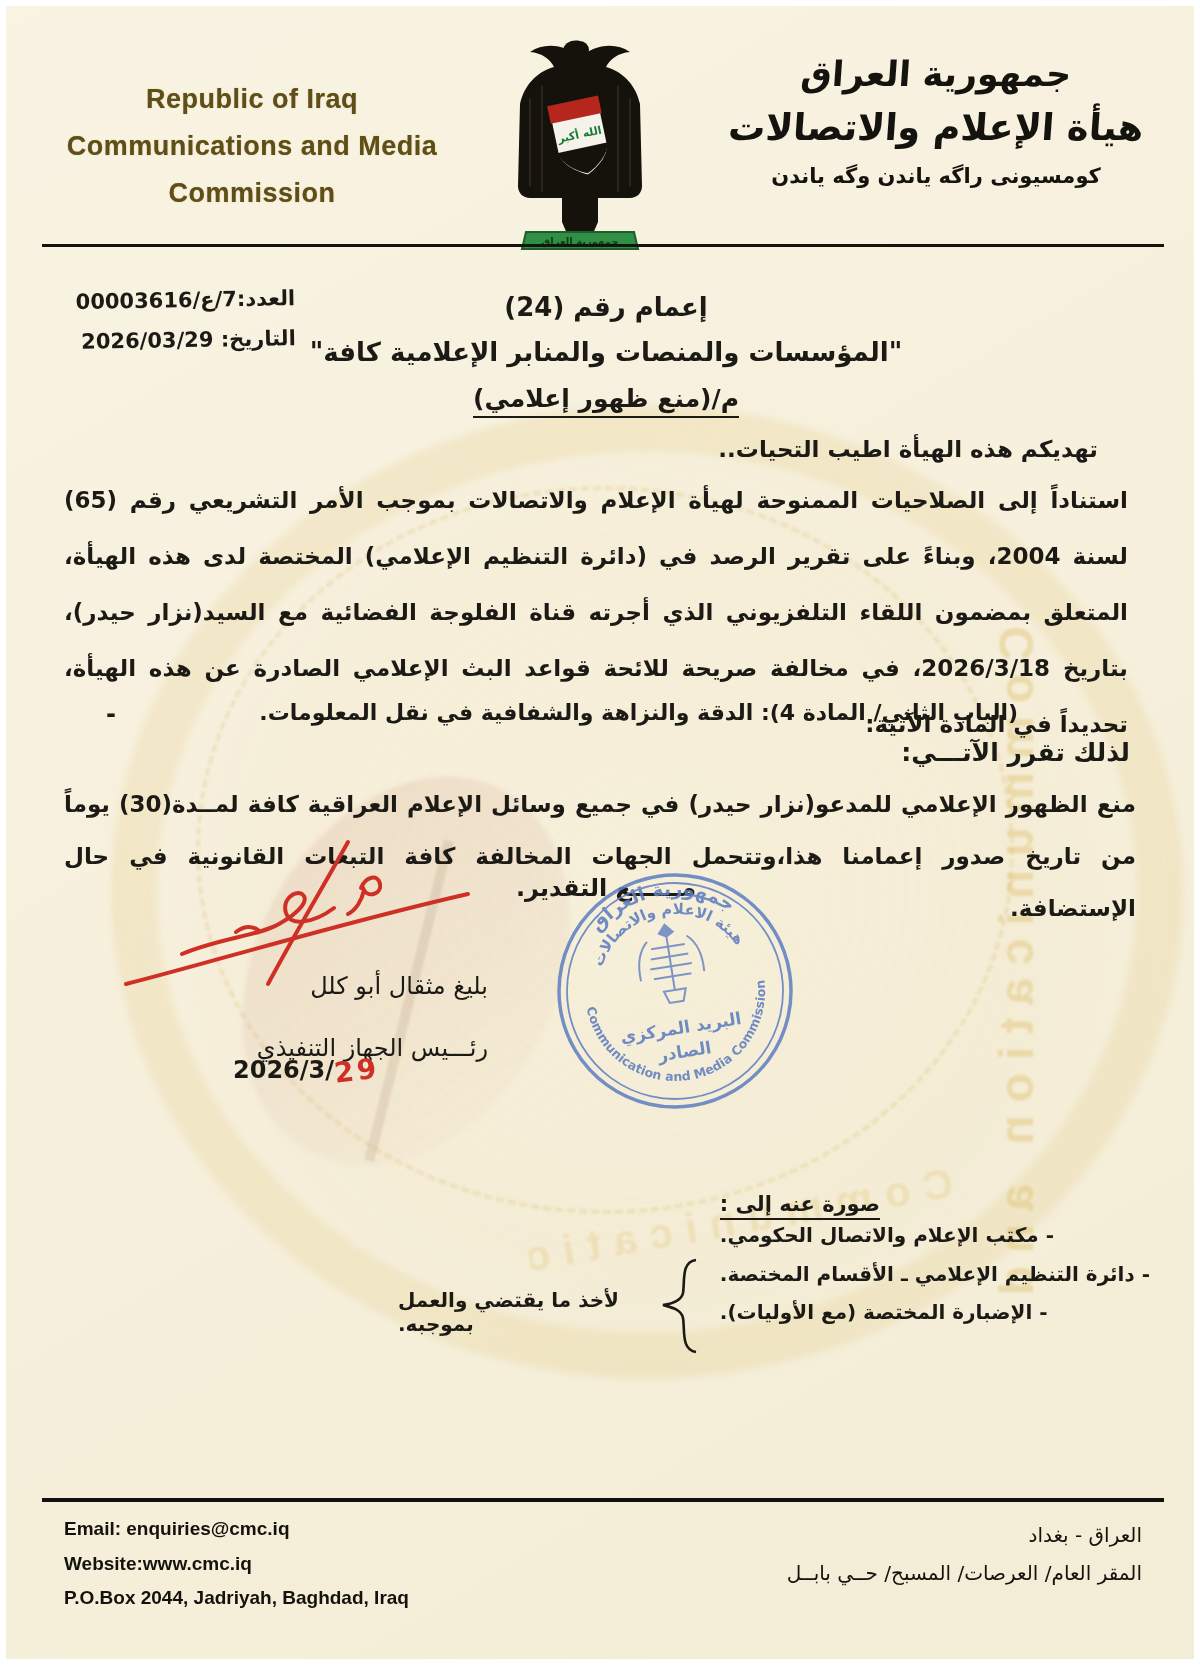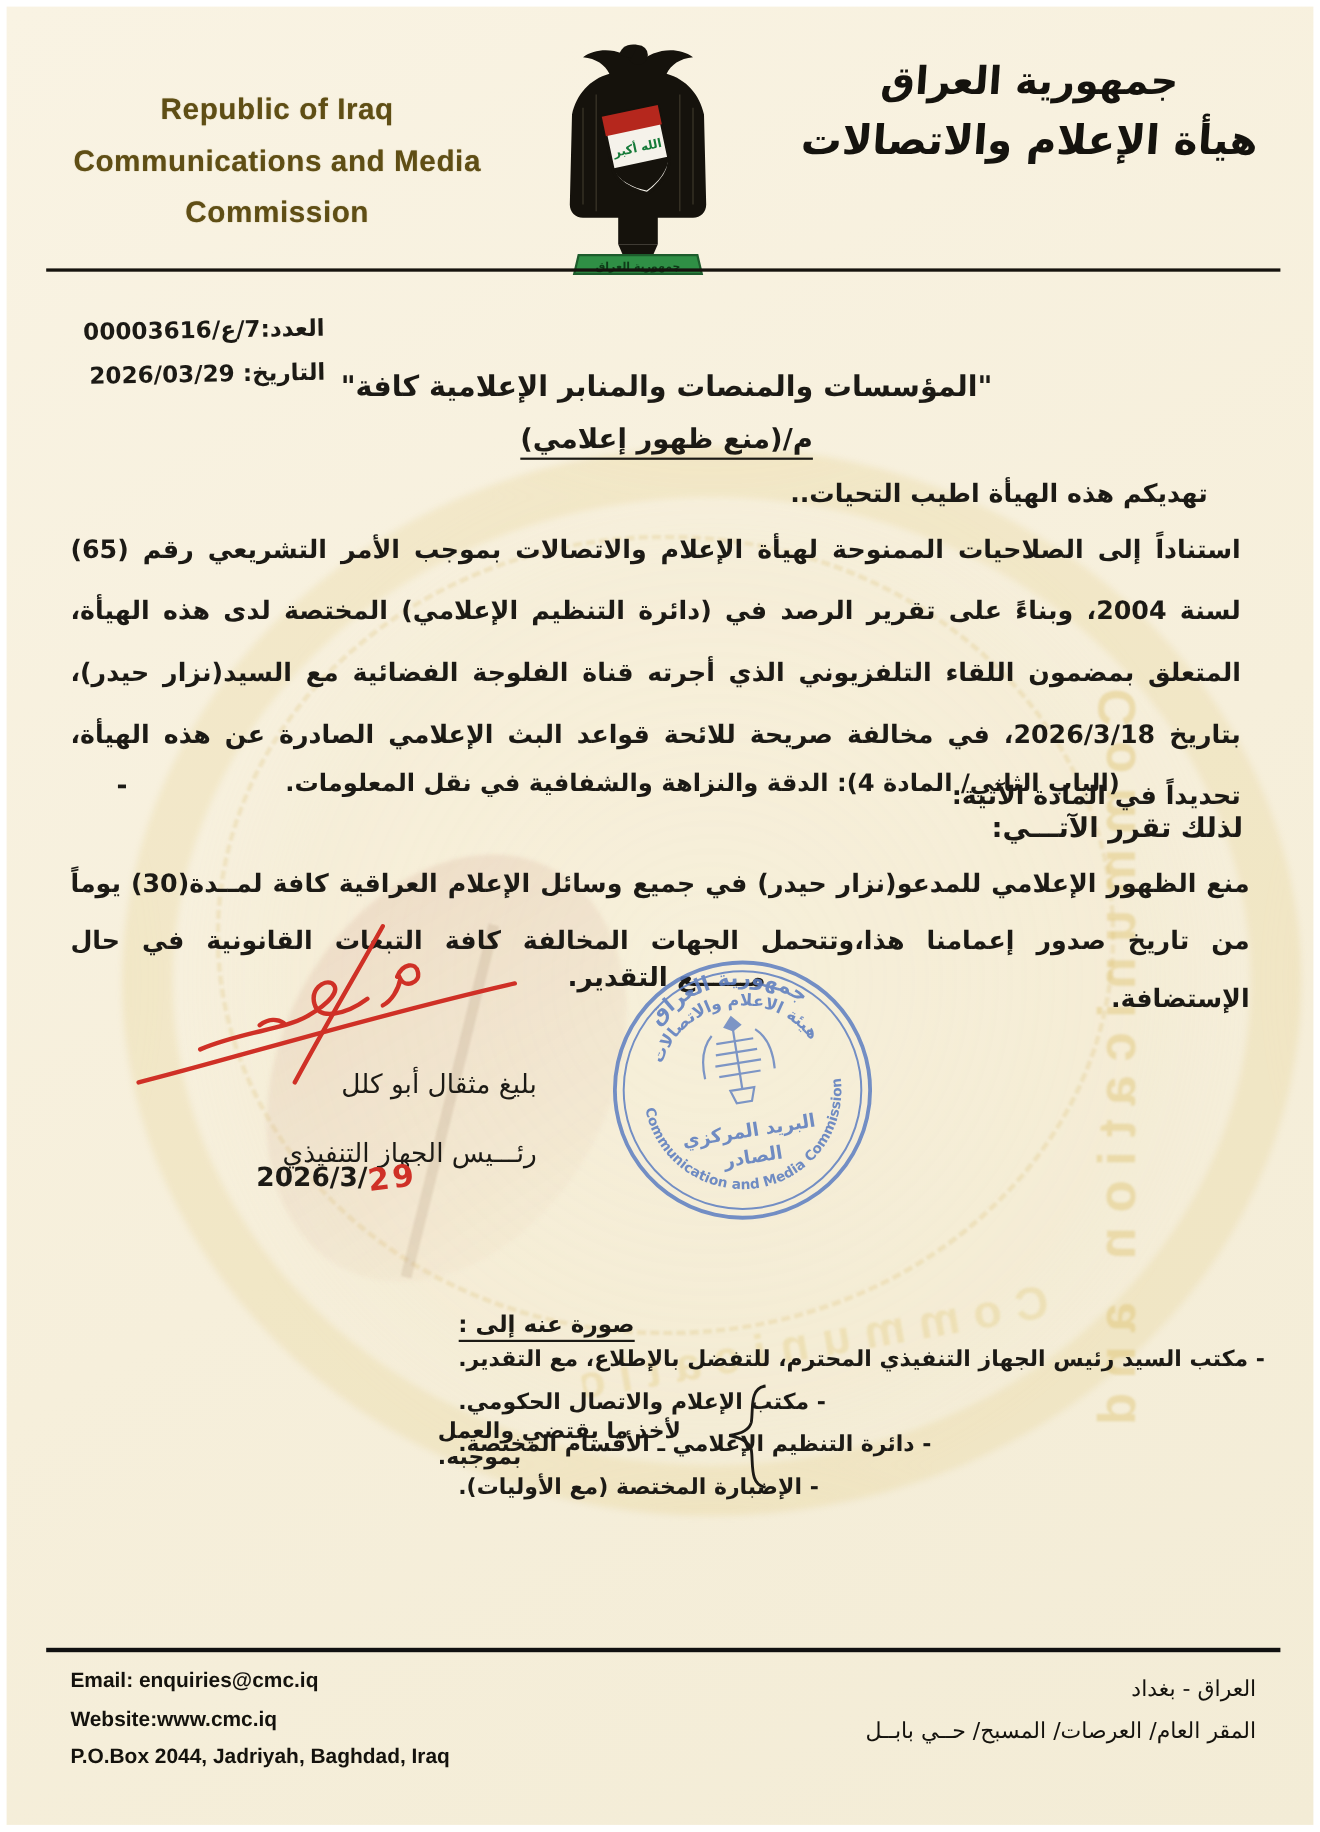--- a/index.html
+++ b/index.html
@@ -159,29 +159,31 @@
         <text x="80" y="102" text-anchor="middle" font-size="11" font-weight="bold" fill="#157a38">الله أكبر</text>
       </g>
       <path d="M62 186 L98 186 L92 200 L68 200 Z" fill="#15120c"></path>
       <path d="M26 196 L134 196 L138 213 L22 213 Z" fill="#2f8f45" stroke="#1d5c2c" stroke-width="2"></path>
       <text x="80" y="209" text-anchor="middle" font-size="10" font-weight="bold" fill="#0e3c18">جمهورية العراق</text>
     </svg>
 
     <div class="abs rtl" id="hdr-ar">
       <div class="ar1">جمهورية العراق</div>
       <div class="ar2">هيأة الإعلام والاتصالات</div>
+      <div class="ar3">كومسيونى راگه ياندن وگه ياندن</div>
     </div>
 
     <div class="abs" id="hdr-rule"></div>
 
     <div class="abs" id="meta">
       <div>العدد:7/ع/00003616</div>
       <div>التاريخ: 2026/03/29</div>
     </div>
 
+    <div class="abs title-line" id="title1">إعمام رقم (24)</div>
     <div class="abs title-line" id="title2">"المؤسسات والمنصات والمنابر الإعلامية كافة"</div>
     <div class="abs title-line" id="title3"><span>م/(منع ظهور إعلامي)</span></div>
 
     <div class="abs" id="greeting">تهديكم هذه الهيأة اطيب التحيات..</div>
     <div class="abs" id="para1">استناداً إلى الصلاحيات الممنوحة لهيأة الإعلام والاتصالات بموجب الأمر التشريعي رقم (65) لسنة 2004، وبناءً على تقرير الرصد في (دائرة التنظيم الإعلامي) المختصة لدى هذه الهيأة، المتعلق بمضمون اللقاء التلفزيوني الذي أجرته قناة الفلوجة الفضائية مع السيد(نزار حيدر)، بتاريخ 2026/3/18، في مخالفة صريحة للائحة قواعد البث الإعلامي الصادرة عن هذه الهيأة، تحديداً في المادة الآتية:</div>
     <div class="abs" id="bullet-dash">-</div>
     <div class="abs" id="bullet">(الباب الثاني/ المادة 4): الدقة والنزاهة والشفافية في نقل المعلومات.</div>
     <div class="abs" id="decision-heading">لذلك تقرر الآتـــي:</div>
     <div class="abs" id="decision">منع الظهور الإعلامي للمدعو(نزار حيدر) في جميع وسائل الإعلام العراقية كافة لمــدة(30) يوماً من تاريخ صدور إعمامنا هذا،وتتحمل الجهات المخالفة كافة التبعات القانونية في حال الإستضافة.</div>
     <div class="abs" id="closing">مــــــع التقدير.</div>
@@ -220,21 +222,20 @@
         <path d="M129 72 L129 128"></path>
         <path d="M112 84 L146 84 M110 94 L148 94 M108 104 L150 104 M110 114 L148 114"></path>
         <path d="M118 128 L140 128 L136 140 L122 140 Z"></path>
       </g>
       <text x="129" y="172" text-anchor="middle" font-size="17" font-weight="700" fill="#5d7ec0">البريد المركزي</text>
       <text x="129" y="196" text-anchor="middle" font-size="17" font-weight="700" fill="#5d7ec0">الصادر</text>
     </svg>
 
     <div class="abs" id="cc">
       <div class="cc-head"><span>صورة عنه إلى :</span></div>
-      <div class="cc-item">- مكتب السيد رئيس الجهاز التنفيذي المحترم، للتفضل بالإطلاع، مع التقدير.</div>
       <div class="cc-item">- مكتب الإعلام والاتصال الحكومي.</div>
       <div class="cc-item">- دائرة التنظيم الإعلامي ـ الأقسام المختصة.</div>
       <div class="cc-item">- الإضبارة المختصة (مع الأوليات).</div>
     </div>
     <svg class="abs" id="cc-brace" width="42" height="96" viewBox="0 0 42 96">
       <path d="M40 2 C25 4 29 23 27 35 C25 44 14 46 7 47 C14 49 25 51 27 60 C29 72 25 92 40 94" fill="none" stroke="#1c1a15" stroke-width="2.6"></path>
     </svg>
     <div class="abs" id="cc-note">لأخذ ما يقتضي والعمل بموجبه.</div>
 
     <div class="abs" id="ftr-rule"></div>

